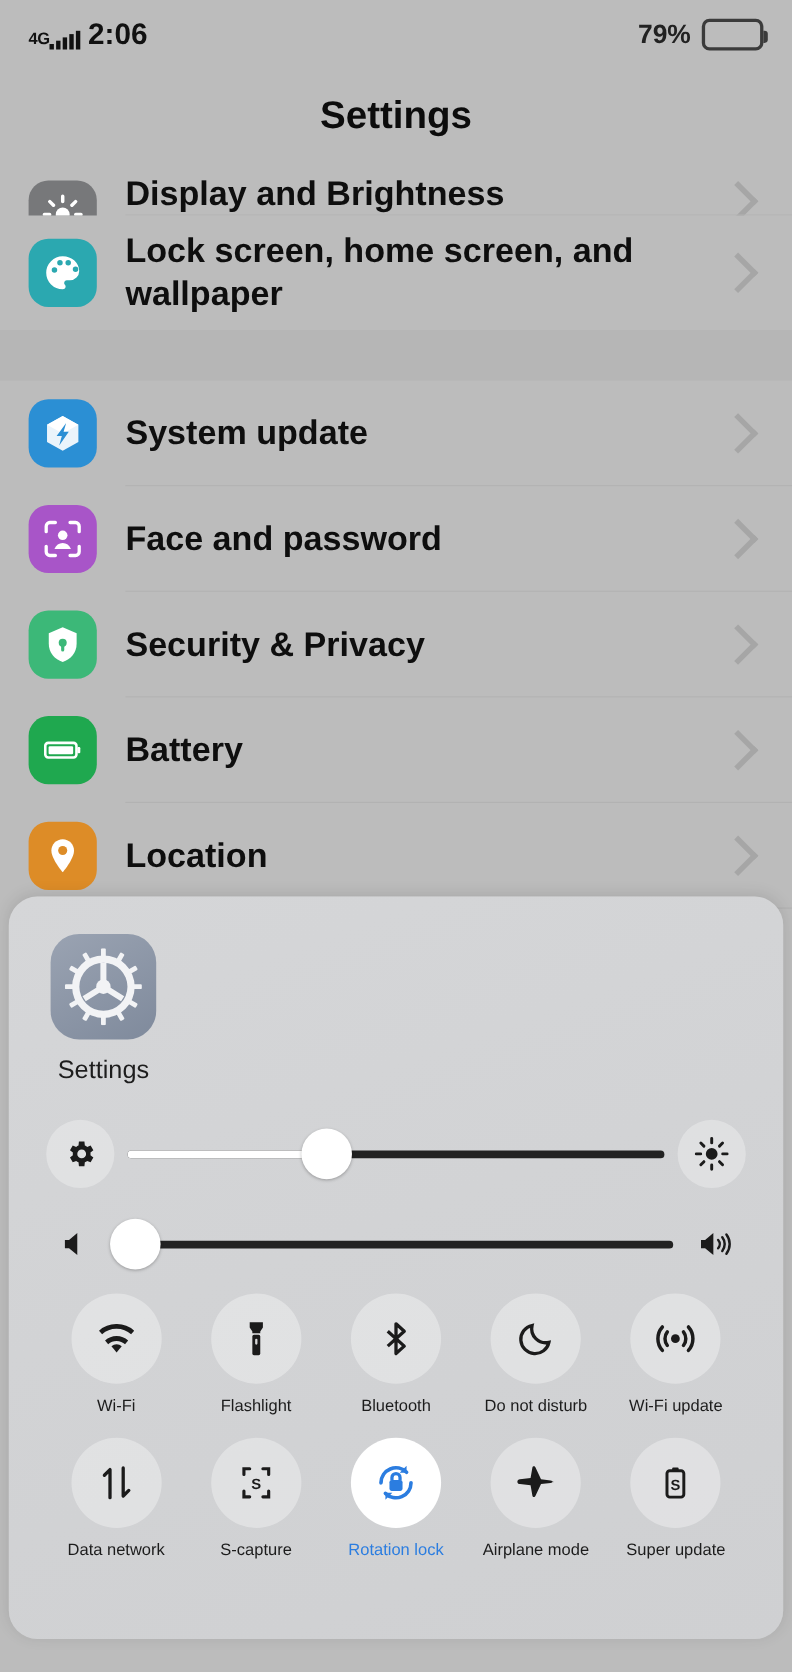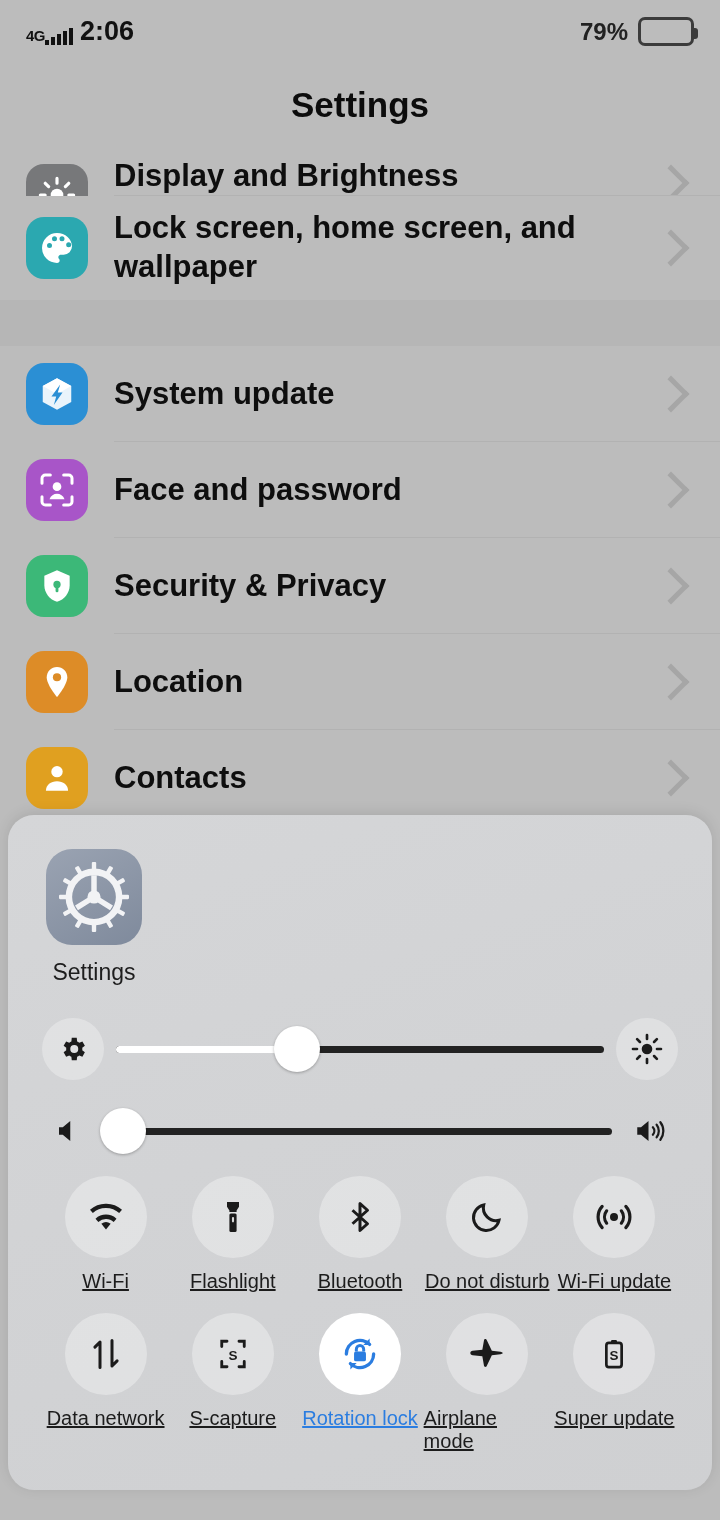--- a/index.html
+++ b/index.html
@@ -78,21 +78,21 @@
   .track .fill { position:absolute; left:0; height:7px; border-radius:4px; background:#fff; }
   .track .knob { position:absolute; width:46px; height:46px; border-radius:50%;
                  background:#fff; box-shadow:0 1px 3px rgba(0,0,0,.28); transform:translateX(-50%); }
 
   .toggles { margin-top:30px; }
   .trow { display:flex; }
   .tile { flex:1; display:flex; flex-direction:column; align-items:center; }
   .tcirc { width:82px; height:82px; border-radius:50%; background:rgba(255,255,255,.34);
            display:flex; align-items:center; justify-content:center; }
   .tile.on .tcirc { background:#ffffff; }
-  .tlbl { margin-top:12px; font-size:20px; color:#1c1c1c; line-height:1.15;text-decoration:underline; }
+  .tlbl { margin-top:12px; font-size:15px; color:#1c1c1c; line-height:1.15; }
   .tile.on .tlbl { color:#2b7de0; }
   .trow.second { margin-top:20px; }
 </style>
 </head>
 <body>
 
 <div id="screen">
 
   <div id="statusbar">
     <div class="sb-left">
@@ -168,20 +168,32 @@
       </div>
       <div class="row">
         <span class="ic" style="background: rgb(60, 184, 120);">
           <svg width="38" height="38" viewBox="0 0 24 24">
             <path d="M12 2 4 5.5v6c0 5 3.4 9 8 10.5 4.6-1.5 8-5.5 8-10.5v-6z" fill="#fff"></path>
             <circle cx="12" cy="11" r="2.3" fill="#3cb878"></circle>
             <rect x="11.1" y="12" width="1.8" height="4" rx=".9" fill="#3cb878"></rect>
           </svg>
         </span>
         <span class="lbl">Security &amp; Privacy</span>
+        <span class="chev"></span>
+        <span class="sep"></span>
+      </div>
+      <div class="row">
+        <span class="ic" style="background: rgb(31, 168, 79);">
+          <svg width="40" height="40" viewBox="0 0 24 24">
+            <rect x="2.5" y="8" width="17" height="8" rx="1.6" fill="none" stroke="#fff" stroke-width="1.4"></rect>
+            <rect x="4.3" y="9.8" width="13.4" height="4.4" rx=".7" fill="#fff"></rect>
+            <rect x="20" y="10.3" width="1.6" height="3.4" rx=".6" fill="#fff"></rect>
+          </svg>
+        </span>
+        <span class="lbl">Battery</span>
         <span class="chev"></span>
         <span class="sep"></span>
       </div>
       <div class="row">
         <span class="ic" style="background: rgb(221, 140, 39);">
           <svg width="38" height="38" viewBox="0 0 24 24">
             <path d="M12 2.5c-3.6 0-6.5 2.9-6.5 6.5 0 4.9 6.5 12.5 6.5 12.5s6.5-7.6 6.5-12.5c0-3.6-2.9-6.5-6.5-6.5z" fill="#fff"></path>
             <circle cx="12" cy="9" r="2.6" fill="#dd8c27"></circle>
           </svg>
         </span>

